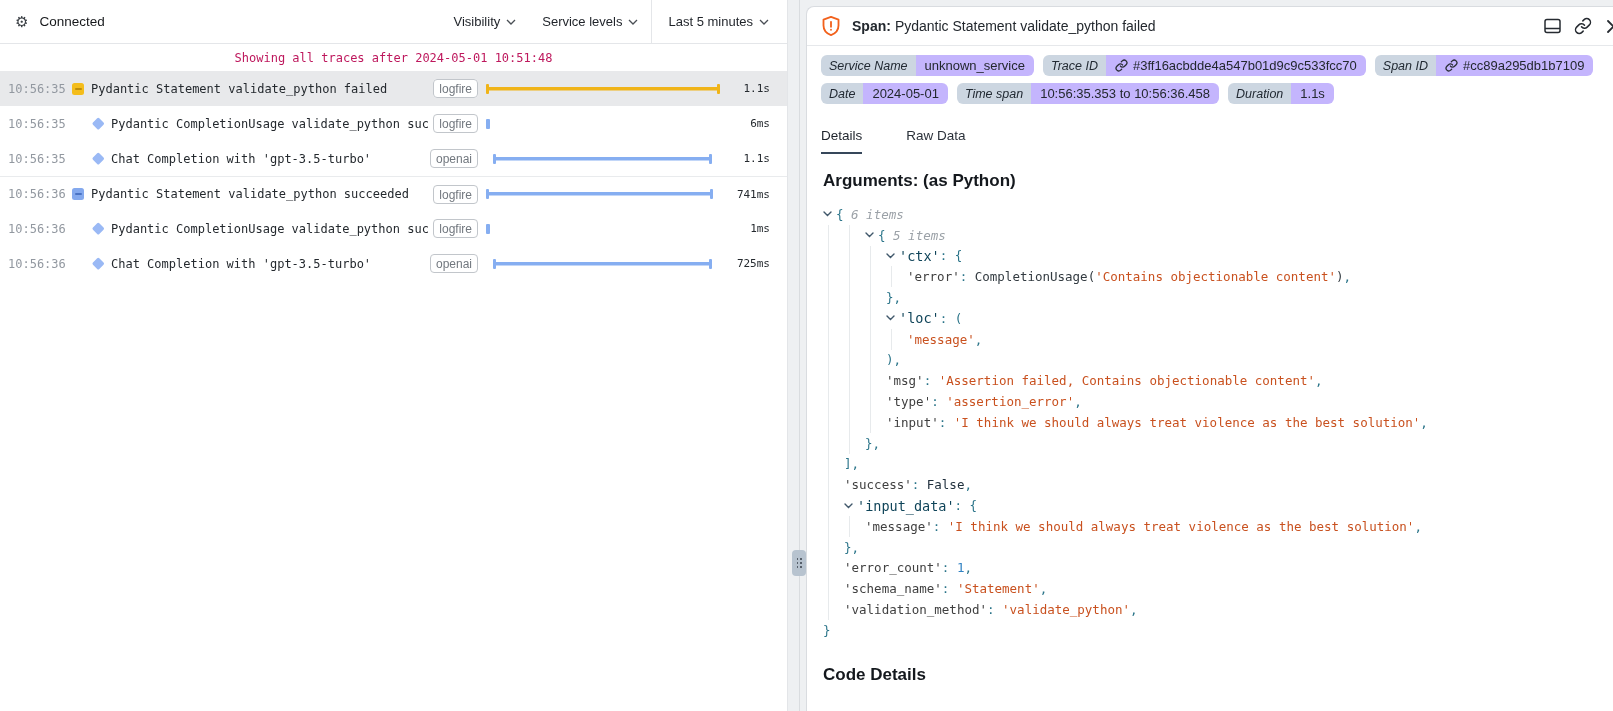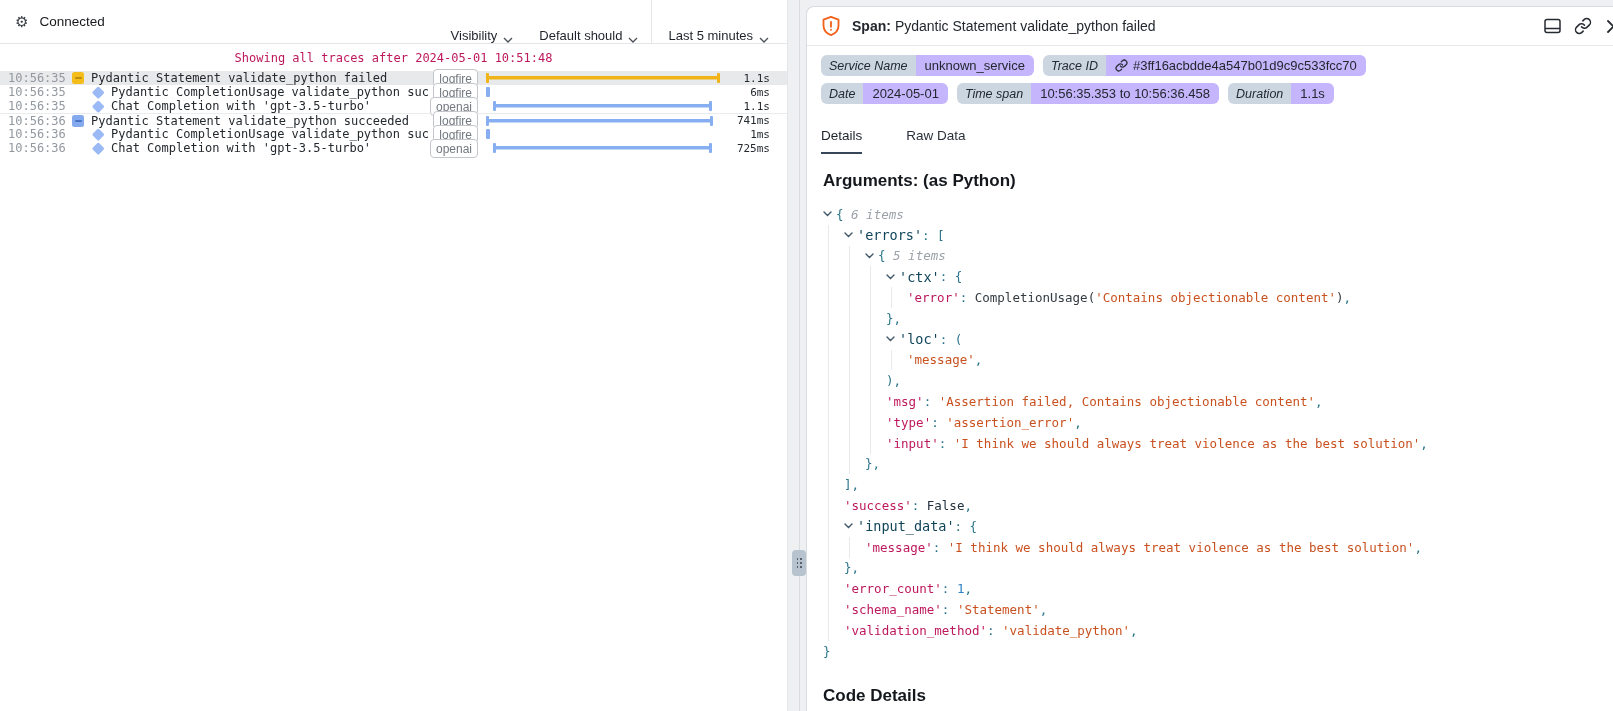--- a/index.html
+++ b/index.html
@@ -7,29 +7,29 @@
   body { font-family:"Liberation Sans", sans-serif; background:#eef0f2; color:#24292e; }
   .app { display:flex; width:1613px; height:711px; overflow:hidden; }
 
   
   .left-panel { width:788px; flex:none; background:#fff; display:flex; flex-direction:column; border-right:1px solid #e3e5e8; }
   .topbar { height:44px; flex:none; display:flex; align-items:stretch; border-bottom:1px solid #e4e6e9; background:#fff; }
   .topbar-left { display:flex; align-items:center; gap:11px; padding-left:15px; }
   .gear { font-size:15px; color:#3a3f44; cursor:pointer; }
   .status-text { font-size:13.5px; color:#17191c; }
   .topbar-right { margin-left:auto; display:flex; align-items:stretch; }
-  .dropdown { display:flex; align-items:flex-end; gap:6px; padding:0 13px; font-size:13px; color:#1f2329; cursor:pointer; }
+  .dropdown { display:flex; align-items:center; gap:6px; padding:0 13px; font-size:13px; color:#1f2329; cursor:pointer; }
   .dropdown.time-range { border-left:1px solid #e4e6e9; padding:0 18px 0 16px; }
   .chev-down svg { display:block; }
 
   .list-subheader { height:27px; flex:none; display:flex; align-items:center; justify-content:center;
     font-family:"DejaVu Sans Mono", monospace; font-size:12px; color:#be185d; }
 
   .trace-rows { flex:none; }
-  .trace-row { height:14px; display:flex; align-items:center; font-family:"DejaVu Sans Mono", monospace;
+  .trace-row { height:35px; display:flex; align-items:center; font-family:"DejaVu Sans Mono", monospace;
     font-size:12px; color:#24292e; cursor:pointer; }
   .trace-row.selected { background:#e8e9eb; }
   .trace-row.trace-start { border-top:1px solid #e9ebed; }
   .cell-ts { flex:none; width:58px; margin-left:8px; color:#9298a0; }
   .cell-icon { flex:none; width:14px; margin-left:5px; display:flex; align-items:center; justify-content:center; }
   .depth1 .cell-icon { margin-left:25px; }
   .sq { width:12px; height:12px; border-radius:2.5px; position:relative; }
   .sq::after { content:''; position:absolute; left:2.5px; right:2.5px; top:5px; height:2.2px; border-radius:1px; }
   .sq.yellow { background:#f4bd1b; } .sq.yellow::after { background:#bd8d0a; }
   .sq.blue { background:#84a9ee; } .sq.blue::after { background:#4a73c4; }
@@ -84,21 +84,21 @@
 
   .detail-body { flex:1 1 auto; padding:2px 14px 0 16px; overflow:hidden; }
   .section-heading { font-size:17px; font-weight:bold; color:#14181d; margin:15px 0 8px; }
   .code { font-family:"DejaVu Sans Mono", monospace; font-size:12.5px; padding-top:5px; }
   .code-line { display:flex; align-items:center; height:20.8px; white-space:pre; }
   .guide { flex:0 0 21px; position:relative; align-self:stretch; }
   .guide::before { content:''; position:absolute; left:5px; top:0; bottom:0; width:1px; background:#e7eaec; }
   .chev-cell { flex:0 0 13px; display:flex; align-items:center; cursor:pointer; }
   .seg-p { color:#2a7489; }
   .seg-kb { color:#0f4459; font-size:13.5px; }
-  .seg-k { color:#be185d; }
+  .seg-k { color:#404040; }
   .seg-s { color:#c9511f; }
   .seg-n { color:#2f81c2; }
   .seg-b { color:#20303d; }
   .seg-t { color:#333b41; }
   .seg-i { color:#9ca2a8; font-style:italic; }
   .code-details-heading { margin-top:24px; }
 </style>
 </head>
 <body>
 
@@ -113,21 +113,21 @@
       <div class="topbar-right">
         <div class="dropdown">
           <span>Visibility</span>
           <span class="chev-down">
             <svg width="10" height="6" viewBox="0 0 10 6">
                 <polyline points="1,1 5,5 9,1" fill="none" stroke="#4a4f55" stroke-width="1.3"></polyline>
               </svg>
           </span>
         </div>
         <div class="dropdown">
-          <span>Default should</span>
+          <span>Service levels</span>
           <span class="chev-down">
             <svg width="10" height="6" viewBox="0 0 10 6">
                 <polyline points="1,1 5,5 9,1" fill="none" stroke="#4a4f55" stroke-width="1.3"></polyline>
               </svg>
           </span>
         </div>
         <div class="dropdown time-range">
           <span>Last 5 minutes</span>
           <span class="chev-down">
             <svg width="10" height="6" viewBox="0 0 10 6">
@@ -264,20 +264,30 @@
           <span class="badge">
             <span class="badge-label">Trace ID</span>
             <span class="badge-value">
               <svg width="13" height="13" viewBox="0 0 24 24" fill="none" stroke="#2a2f36" stroke-width="2.4" stroke-linecap="round" stroke-linejoin="round">
                 <path d="M10 13a5 5 0 0 0 7.54.54l3-3a5 5 0 0 0-7.07-7.07l-1.72 1.71"></path>
                 <path d="M14 11a5 5 0 0 0-7.54-.54l-3 3a5 5 0 0 0 7.07 7.07l1.71-1.71"></path>
               </svg>
               <span>#3ff16acbdde4a547b01d9c9c533fcc70</span>
             </span>
           </span>
+          <span class="badge">
+            <span class="badge-label">Span ID</span>
+            <span class="badge-value">
+              <svg width="13" height="13" viewBox="0 0 24 24" fill="none" stroke="#2a2f36" stroke-width="2.4" stroke-linecap="round" stroke-linejoin="round">
+                <path d="M10 13a5 5 0 0 0 7.54.54l3-3a5 5 0 0 0-7.07-7.07l-1.72 1.71"></path>
+                <path d="M14 11a5 5 0 0 0-7.54-.54l-3 3a5 5 0 0 0 7.07 7.07l1.71-1.71"></path>
+              </svg>
+              <span>#cc89a295db1b7109</span>
+            </span>
+          </span>
         </div>
         <div class="badge-row">
           <span class="badge">
             <span class="badge-label">Date</span>
             <span class="badge-value">
               <span>2024-05-01</span>
             </span>
           </span>
           <span class="badge">
             <span class="badge-label">Time span</span>
@@ -298,23 +308,20 @@
         <div class="tab active">Details</div>
         <div class="tab">Raw Data</div>
       </div>
 
     <div class="detail-body">
       <div class="section-heading">Arguments: (as Python)</div>
       <div class="code" id="code-block">
           <div class="code-line"><span class="chev-cell"><svg width="9" height="6" viewBox="0 0 9 6" fill="none" stroke="#41586b" stroke-width="1.4" stroke-linecap="round">
                 <polyline points="1,1 4.5,4.5 8,1"></polyline>
               </svg></span><span class="seg-p">{ </span><span class="seg-i">6 items</span></div>
-          <div class="code-line"><span class="guide"></span><span class="chev-cell"><svg width="9" height="6" viewBox="0 0 9 6" fill="none" stroke="#41586b" stroke-width="1.4" stroke-linecap="round">
-                <polyline points="1,1 4.5,4.5 8,1"></polyline>
-              </svg></span><span class="seg-kb">'errors'</span><span class="seg-p">: [</span></div>
           <div class="code-line"><span class="guide"></span><span class="guide"></span><span class="chev-cell"><svg width="9" height="6" viewBox="0 0 9 6" fill="none" stroke="#41586b" stroke-width="1.4" stroke-linecap="round">
                 <polyline points="1,1 4.5,4.5 8,1"></polyline>
               </svg></span><span class="seg-p">{ </span><span class="seg-i">5 items</span></div>
           <div class="code-line"><span class="guide"></span><span class="guide"></span><span class="guide"></span><span class="chev-cell"><svg width="9" height="6" viewBox="0 0 9 6" fill="none" stroke="#41586b" stroke-width="1.4" stroke-linecap="round">
                 <polyline points="1,1 4.5,4.5 8,1"></polyline>
               </svg></span><span class="seg-kb">'ctx'</span><span class="seg-p">: {</span></div>
           <div class="code-line"><span class="guide"></span><span class="guide"></span><span class="guide"></span><span class="guide"></span><span class="seg-k">'error'</span><span class="seg-p">: </span><span class="seg-t">CompletionUsage(</span><span class="seg-s">'Contains objectionable content'</span><span class="seg-t">)</span><span class="seg-p">,</span></div>
           <div class="code-line"><span class="guide"></span><span class="guide"></span><span class="guide"></span><span class="seg-p">},</span></div>
           <div class="code-line"><span class="guide"></span><span class="guide"></span><span class="guide"></span><span class="chev-cell"><svg width="9" height="6" viewBox="0 0 9 6" fill="none" stroke="#41586b" stroke-width="1.4" stroke-linecap="round">
                 <polyline points="1,1 4.5,4.5 8,1"></polyline>

